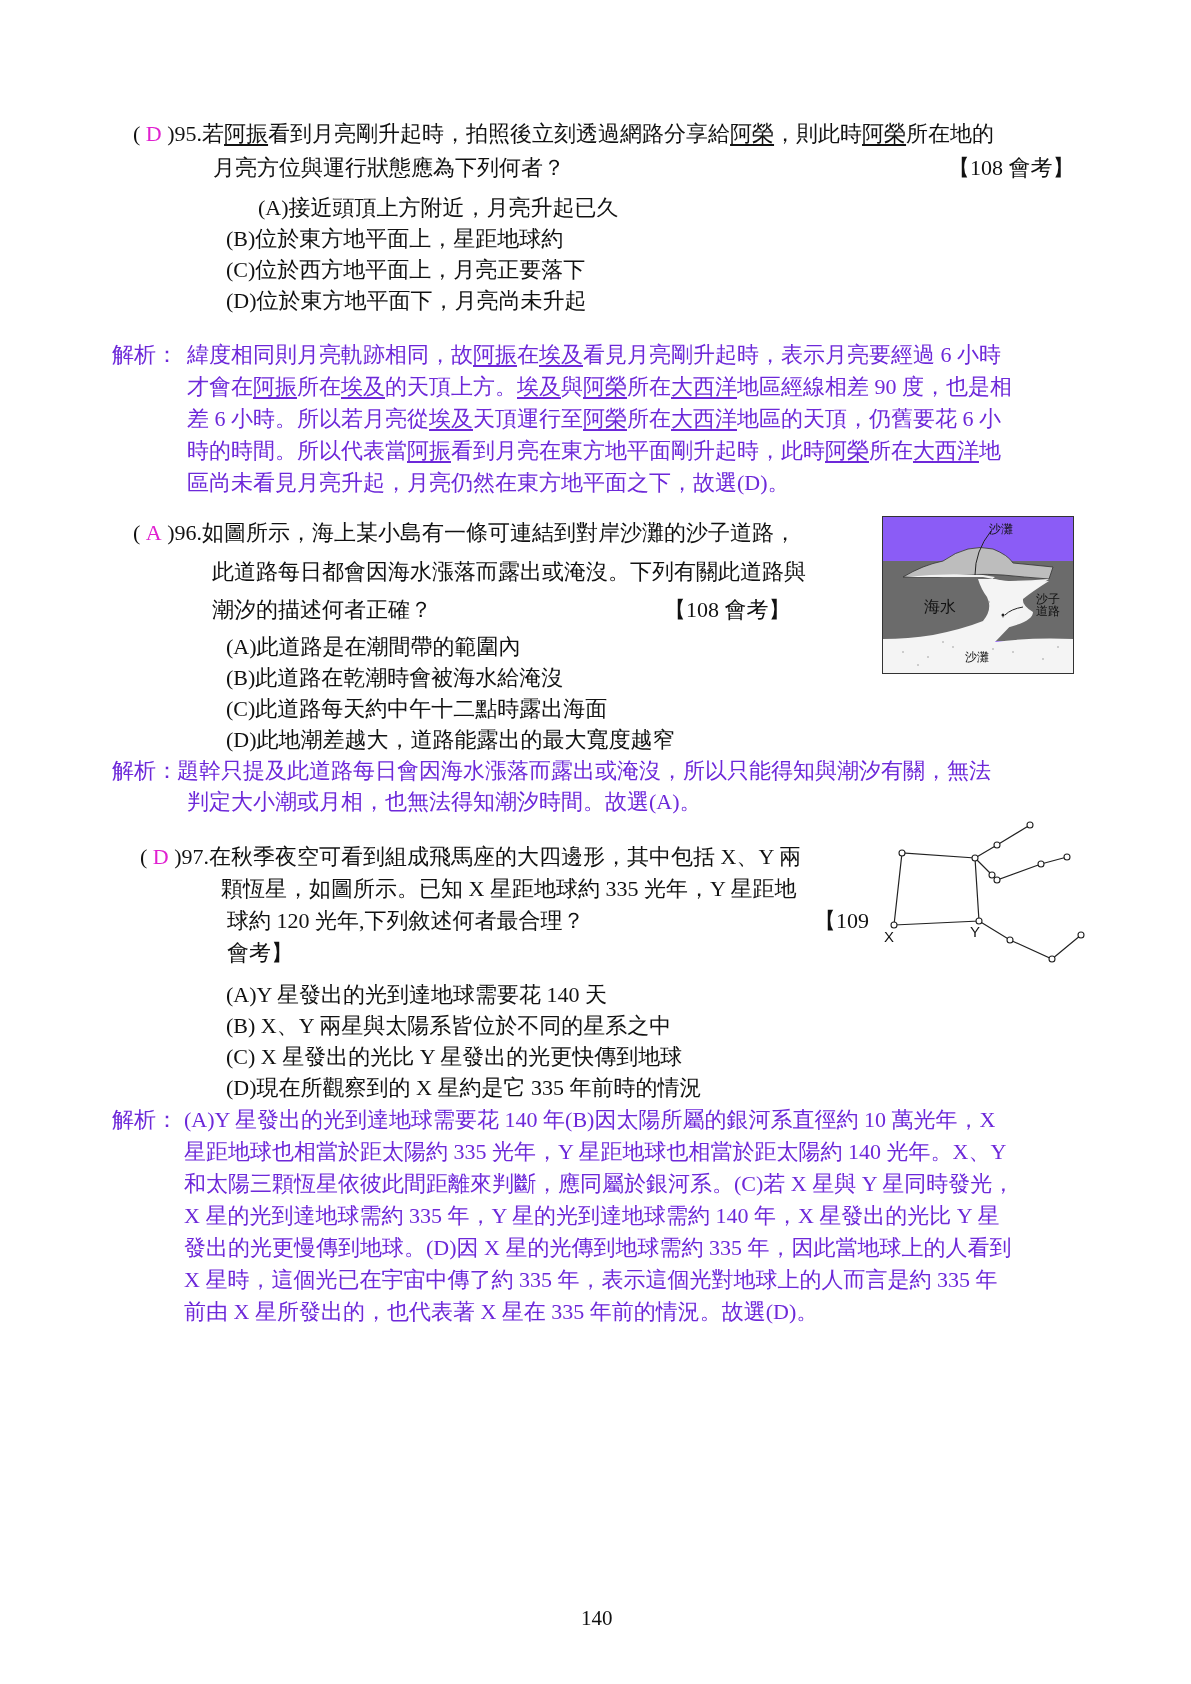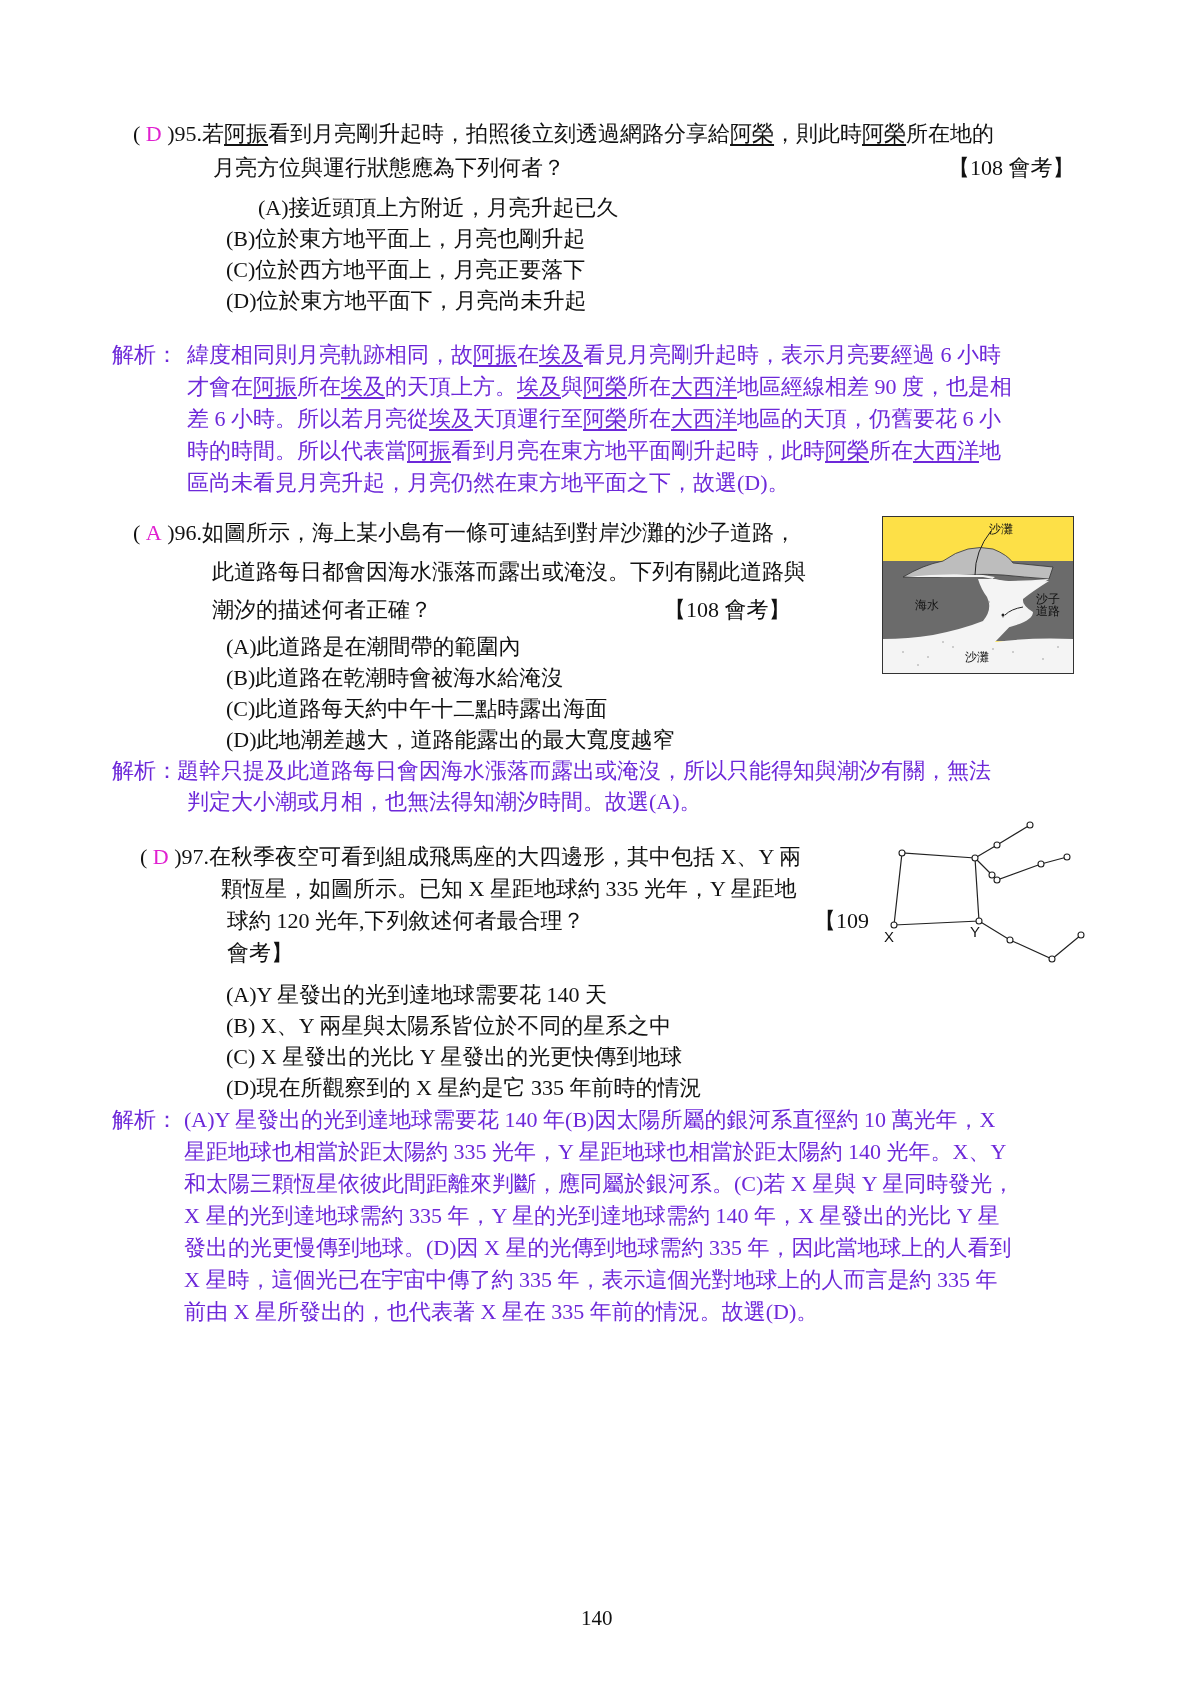--- a/index.html
+++ b/index.html
@@ -6,36 +6,36 @@
   body {
     width: 1191px; height: 1684px; position: relative; overflow: hidden;
     font-family: "Liberation Serif", "DejaVu Serif", serif;
     color: #111111;
   }
   .abs { position: absolute; }
   .line { position: absolute; white-space: nowrap; font-size: 22px; line-height: 30px; }
   .mag { color: #6d28d9; }
   .ans { color: #e020d0; }
   u { text-decoration: underline; text-underline-offset: 3px; }
-  .fig { position: absolute; border: 1.5px solid #333; background: #fde047; }
+  .fig { position: absolute; border: 1.5px solid #333; background: #8b5cf6; }
   .page-num { position: absolute; font-size: 21px; }
 </style>
 </head>
 <body>
 
 <div class="line" style="left:133px; top:119px;">
   (&nbsp;<span class="ans">D</span>&nbsp;)<span>95.</span><span><span>若</span><u>阿振</u><span>看到月亮剛升起時，拍照後立刻透過網路分享給</span><u>阿榮</u><span>，則此時</span><u>阿榮</u><span>所在地的</span></span>
 </div>
 <div class="line" style="left:213px; top:153px;">
   <span><span>月亮方位與運行狀態應為下列何者？</span></span>
 </div>
 <div class="line" style="left:948px; top:153px;">【108 會考】</div>
 
 <div class="line" style="left:226px; top:193px;margin-left:32px;">(A)接近頭頂上方附近，月亮升起已久</div>
-<div class="line" style="left:226px; top:224px;">(B)位於東方地平面上，月亮也剛升起</div>
+<div class="line" style="left:226px; top:224px;">(B)位於東方地平面上，星距地球約</div>
 <div class="line" style="left:226px; top:255px;">(C)位於西方地平面上，月亮正要落下</div>
 <div class="line" style="left:226px; top:286px;">(D)位於東方地平面下，月亮尚未升起</div>
 
 <div class="line mag" style="left:112px; top:340px;">解析：</div>
 <div class="line mag" style="left:187px; top:340px;"><span>緯度相同則月亮軌跡相同，故</span><u>阿振</u><span>在</span><u>埃及</u><span>看見月亮剛升起時，表示月亮要經過 6 小時</span></div>
 <div class="line mag" style="left:187px; top:372px;"><span>才會在</span><u>阿振</u><span>所在</span><u>埃及</u><span>的天頂上方。</span><u>埃及</u><span>與</span><u>阿榮</u><span>所在</span><u>大西洋</u><span>地區經線相差 90 度，也是相</span></div>
 <div class="line mag" style="left:187px; top:404px;"><span>差 6 小時。所以若月亮從</span><u>埃及</u><span>天頂運行至</span><u>阿榮</u><span>所在</span><u>大西洋</u><span>地區的天頂，仍舊要花 6 小</span></div>
 <div class="line mag" style="left:187px; top:436px;"><span>時的時間。所以代表當</span><u>阿振</u><span>看到月亮在東方地平面剛升起時，此時</span><u>阿榮</u><span>所在</span><u>大西洋</u><span>地</span></div>
 <div class="line mag" style="left:187px; top:468px;"><span>區尚未看見月亮升起，月亮仍然在東方地平面之下，故選(D)。</span></div>
 
@@ -69,21 +69,21 @@
         <circle cx="110" cy="132" r="0.8"></circle>
       <circle cx="120" cy="100" r="0.8"></circle>
         <circle cx="106" cy="85" r="0.8"></circle>
         <circle cx="60" cy="125" r="0.8"></circle>
     </g>
     <path d="M108,14 Q92,34 92,58" fill="none" stroke="#222" stroke-width="1"></path>
     <path d="M140,90 Q128,92 122,98" fill="none" stroke="#222" stroke-width="1"></path>
     <circle cx="120" cy="98" r="1.5" fill="#222"></circle>
   </svg>
   <div class="abs" style="left:106px; top:4px; font-size:12px;">沙灘</div>
-  <div class="abs" style="left:32px; top:80px; font-size:12px; color:#111;">海水</div>
+  <div class="abs" style="left:41px; top:80px; font-size:16px; color:#111;">海水</div>
   <div class="abs" style="left:153px; top:76px; width:28px; font-size:12px; line-height:12px; white-space:normal;">沙子道路</div>
   <div class="abs" style="left:82px; top:132px; font-size:12px;">沙灘</div>
 </div>
 
 <div class="line mag" style="left:112px; top:756px;">解析：</div>
 <div class="line mag" style="left:177px; top:756px;">題幹只提及此道路每日會因海水漲落而露出或淹沒，所以只能得知與潮汐有關，無法</div>
 <div class="line mag" style="left:187px; top:787px;">判定大小潮或月相，也無法得知潮汐時間。故選(A)。</div>
 
 <div class="line" style="left:140px; top:842px;">
   (&nbsp;<span class="ans">D</span>&nbsp;)<span>97.</span><span>在秋季夜空可看到組成飛馬座的大四邊形，其中包括 X、Y 兩</span>

